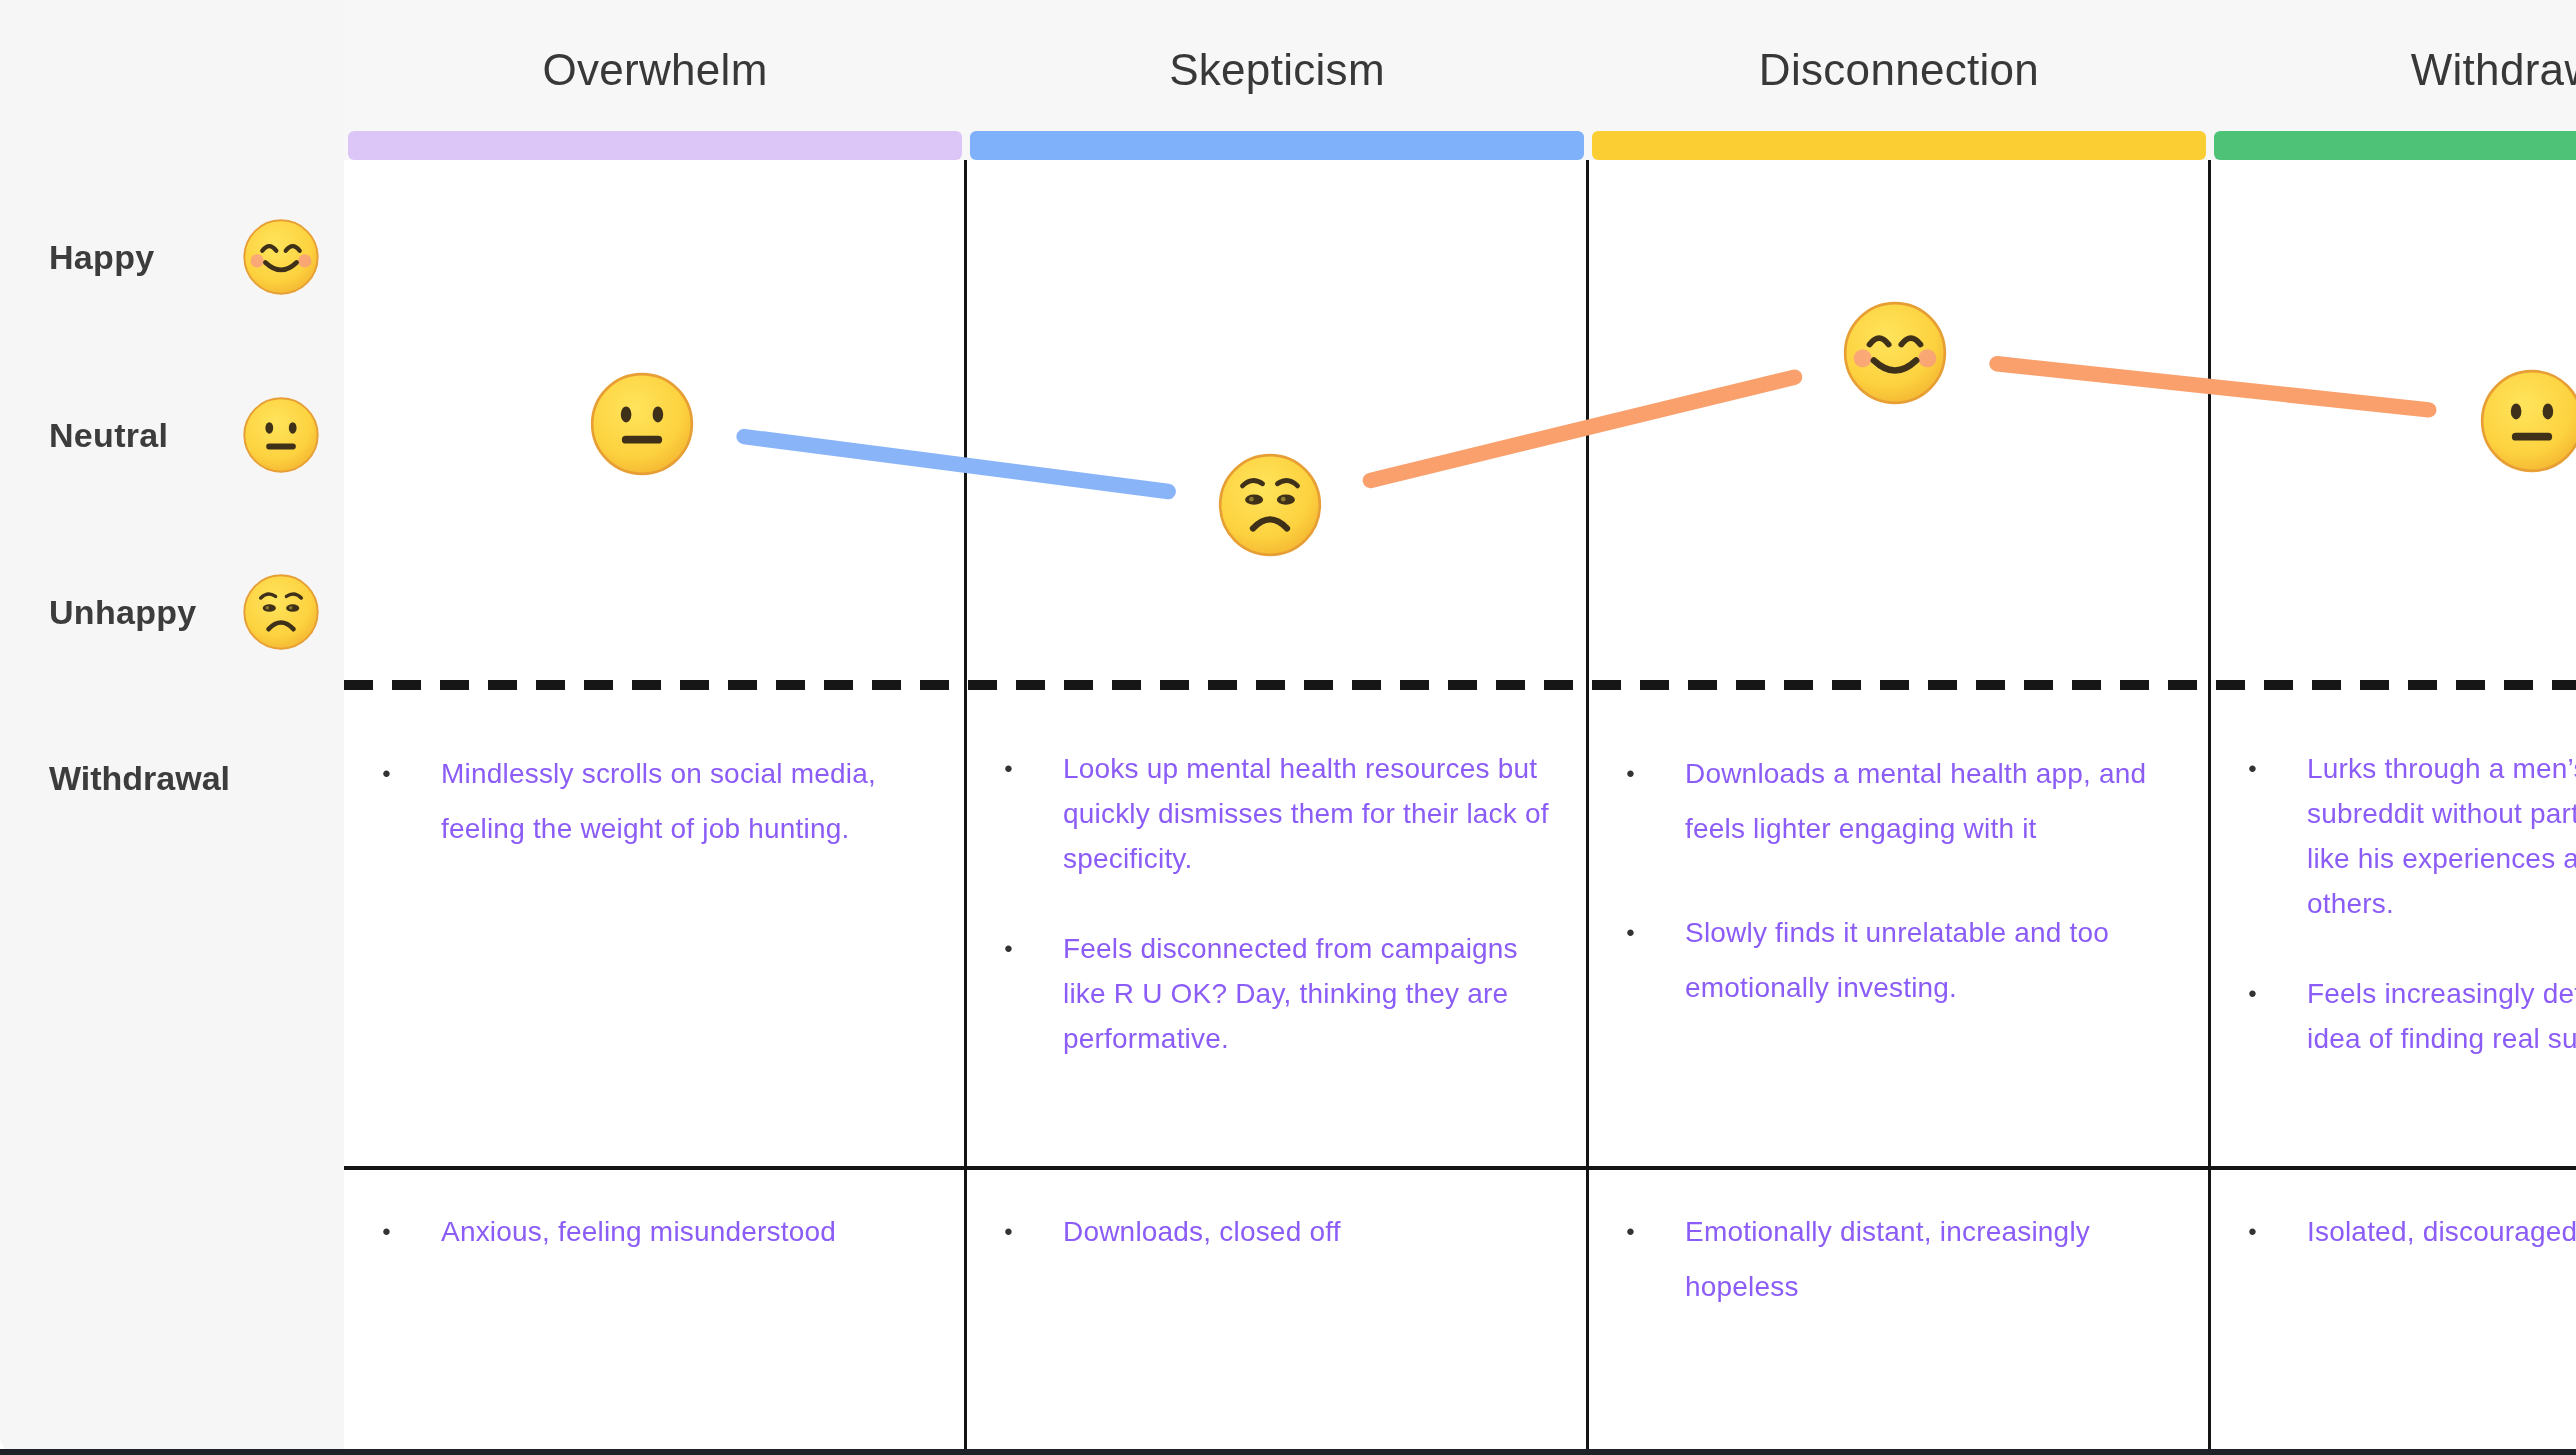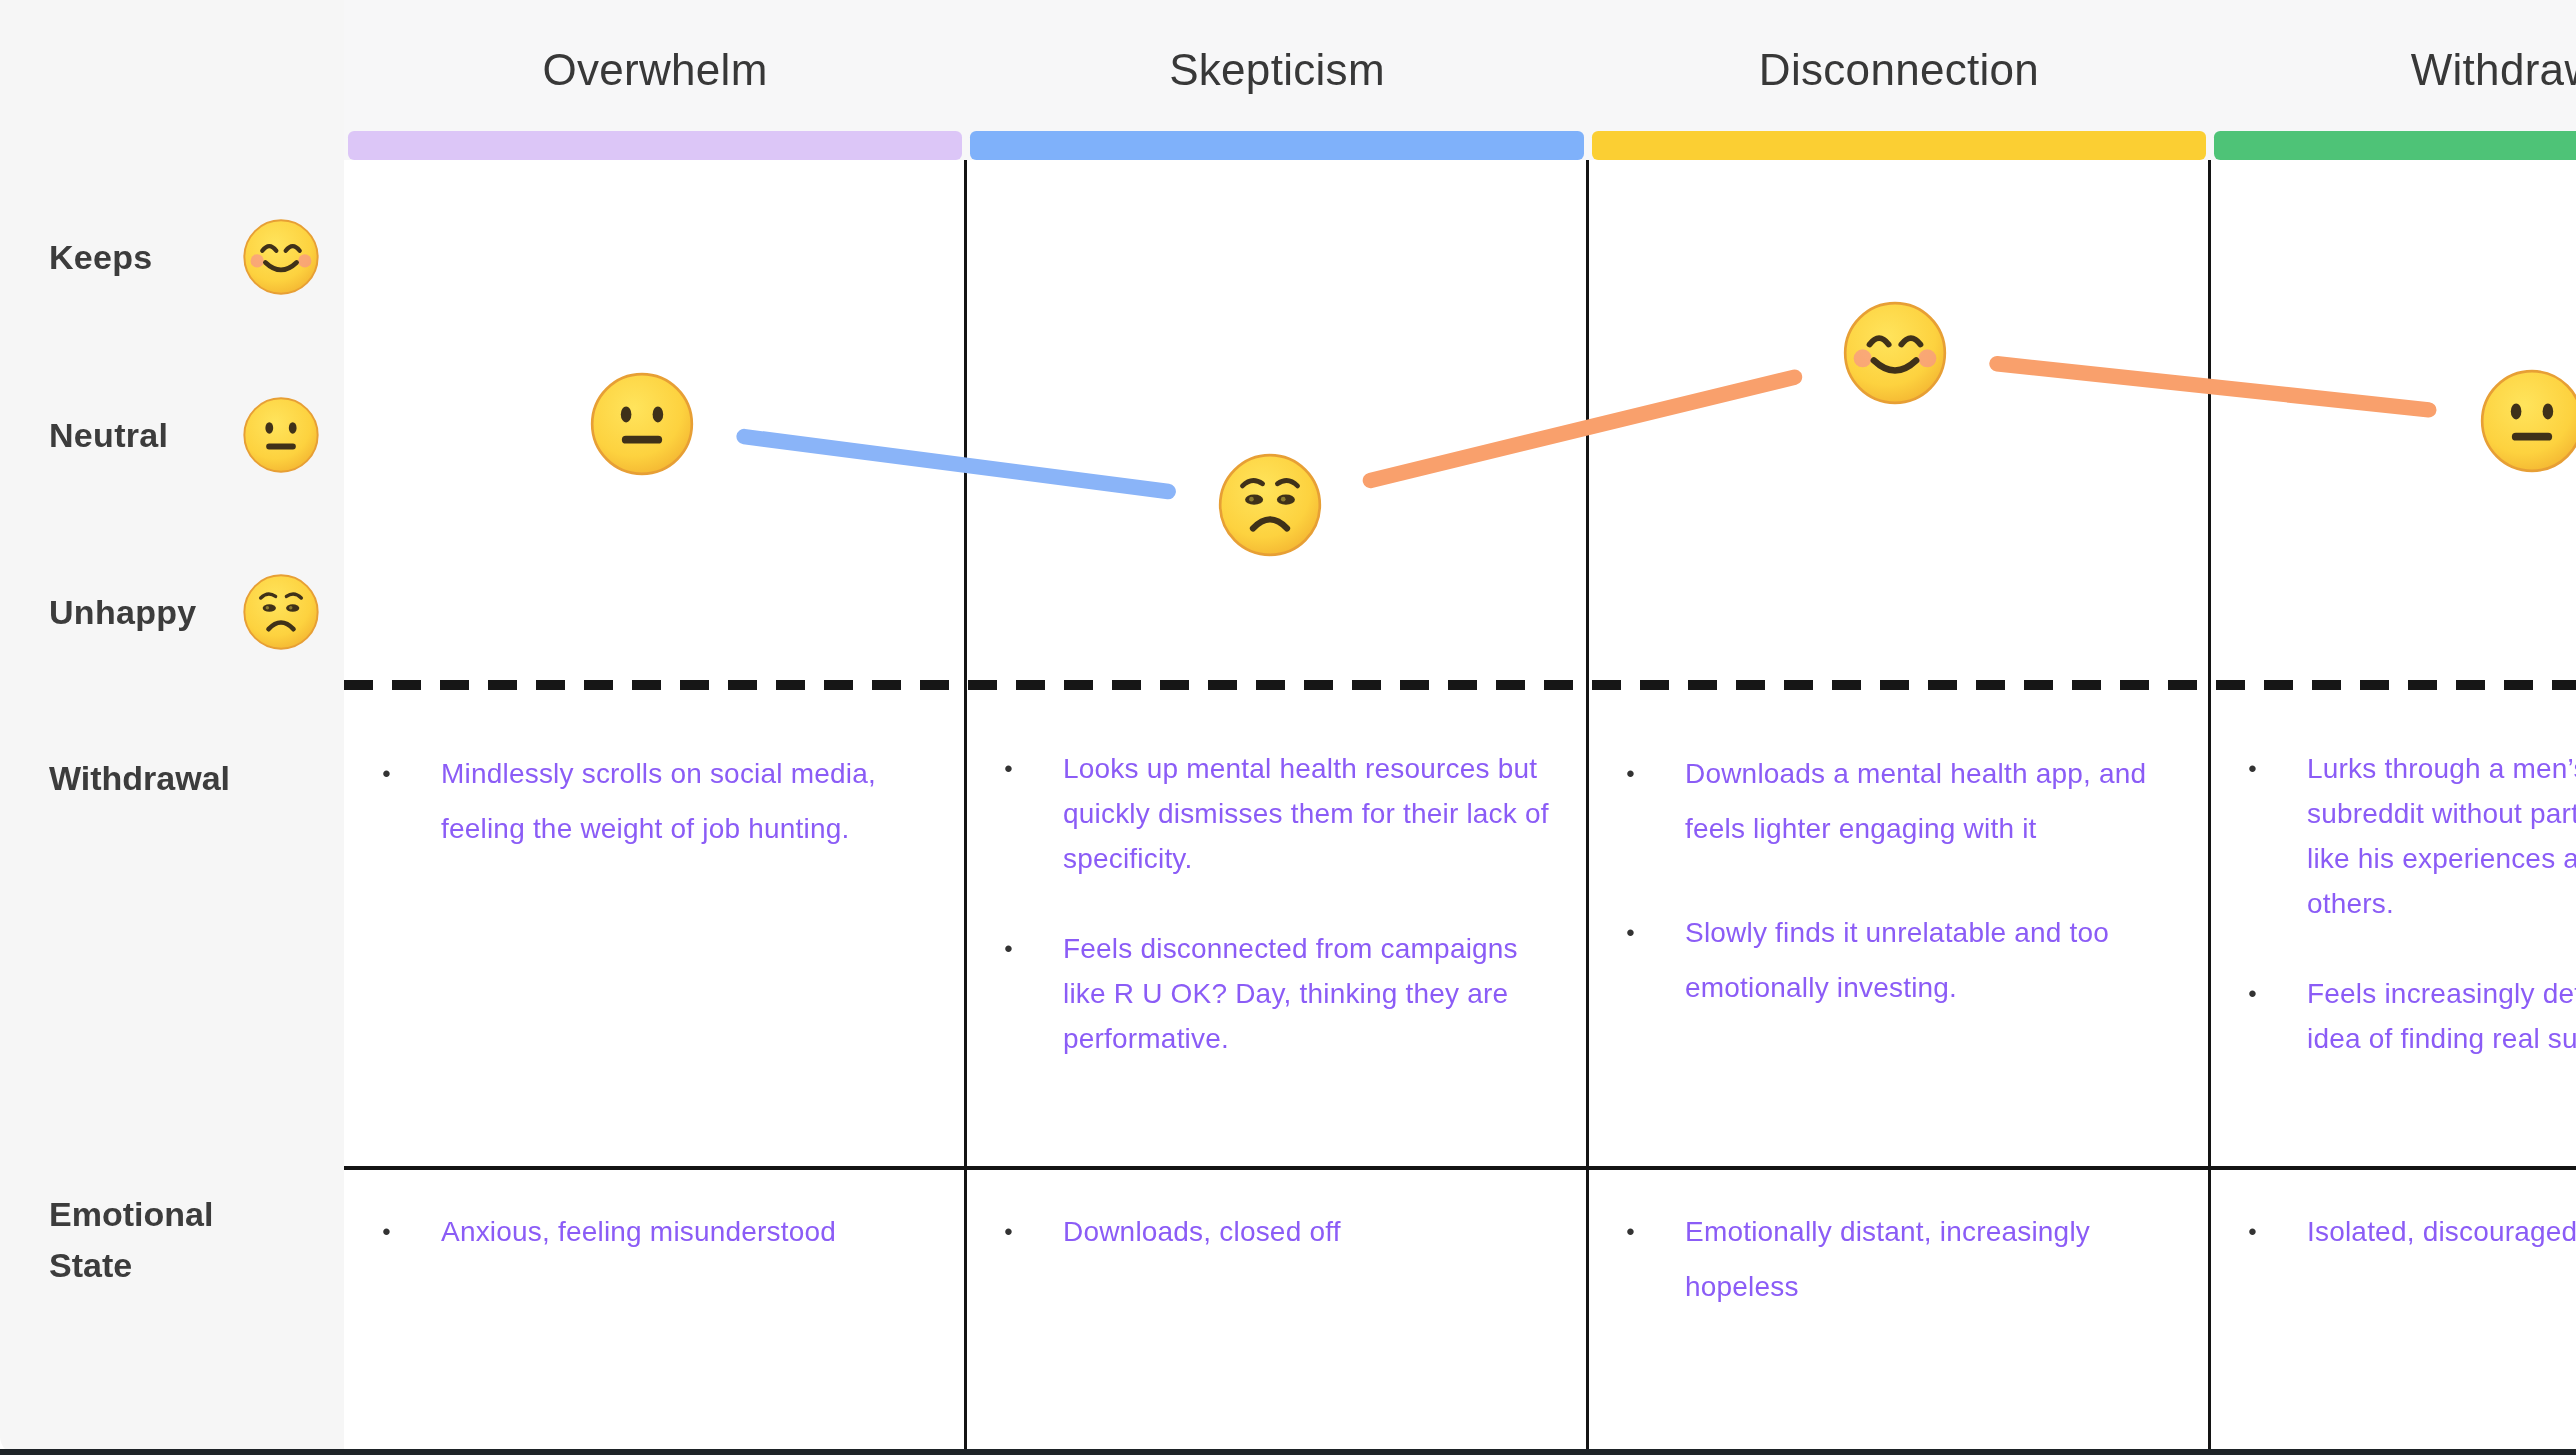--- a/index.html
+++ b/index.html
@@ -54,21 +54,21 @@
   .cell.tight li{line-height:45px;margin-bottom:45px;}
 </style>
 </head>
 <body>
 
 <div id="canvas">
   <div id="top-band"></div>
 
   <div id="sidebar">
     <div class="mood-row" id="mood-happy">
-      <span class="mood-label">Keeps</span>
+      <span class="mood-label">Happy</span>
       <span class="side-face">
           <svg viewBox="0 0 100 100" xmlns="http://www.w3.org/2000/svg">
     <defs>
       <radialGradient id="fg1" cx="42%" cy="34%" r="78%">
         <stop offset="0%" stop-color="#FFE45C"></stop>
         <stop offset="62%" stop-color="#FDD23F"></stop>
         <stop offset="100%" stop-color="#F0AC2D"></stop>
       </radialGradient>
     </defs>
     <circle cx="50" cy="50" r="47" fill="url(#fg1)" stroke="#E79F35" stroke-width="2.5"></circle>
@@ -117,21 +117,20 @@
       <path d="M57 30 Q67 23 76 32" stroke="#3F3119" stroke-width="4.5" fill="none" stroke-linecap="round"></path>
       <ellipse cx="35" cy="45" rx="8.5" ry="4.8" fill="#3F3119"></ellipse>
       <ellipse cx="65" cy="45" rx="8.5" ry="4.8" fill="#3F3119"></ellipse>
       <circle cx="32.5" cy="44.5" r="2.2" fill="#8A7A2E"></circle>
       <circle cx="62.5" cy="44.5" r="2.2" fill="#8A7A2E"></circle>
       <path d="M34 72 Q50 55 66 72" stroke="#3F3119" stroke-width="6" fill="none" stroke-linecap="round"></path>
           </svg>
         </span>
     </div>
     <div class="row-label" id="label-experience">Withdrawal</div>
-    <div class="row-label" id="label-emotional">Emotional State</div>
   </div>
 
   <div id="headers-layer">
       <div class="stage-header" style="left: 344px; width: 622px;">Overwhelm</div>
       <div class="stage-header" style="left: 966px; width: 622px;">Skepticism</div>
       <div class="stage-header" style="left: 1588px; width: 622px;">Disconnection</div>
       <div class="stage-header" style="left: 2210px; width: 622px;">Withdrawal</div>
     </div>
   <div id="bars-layer">
       <div class="stage-bar" style="left: 348px; width: 614px; background: rgb(220, 198, 247);"></div>

